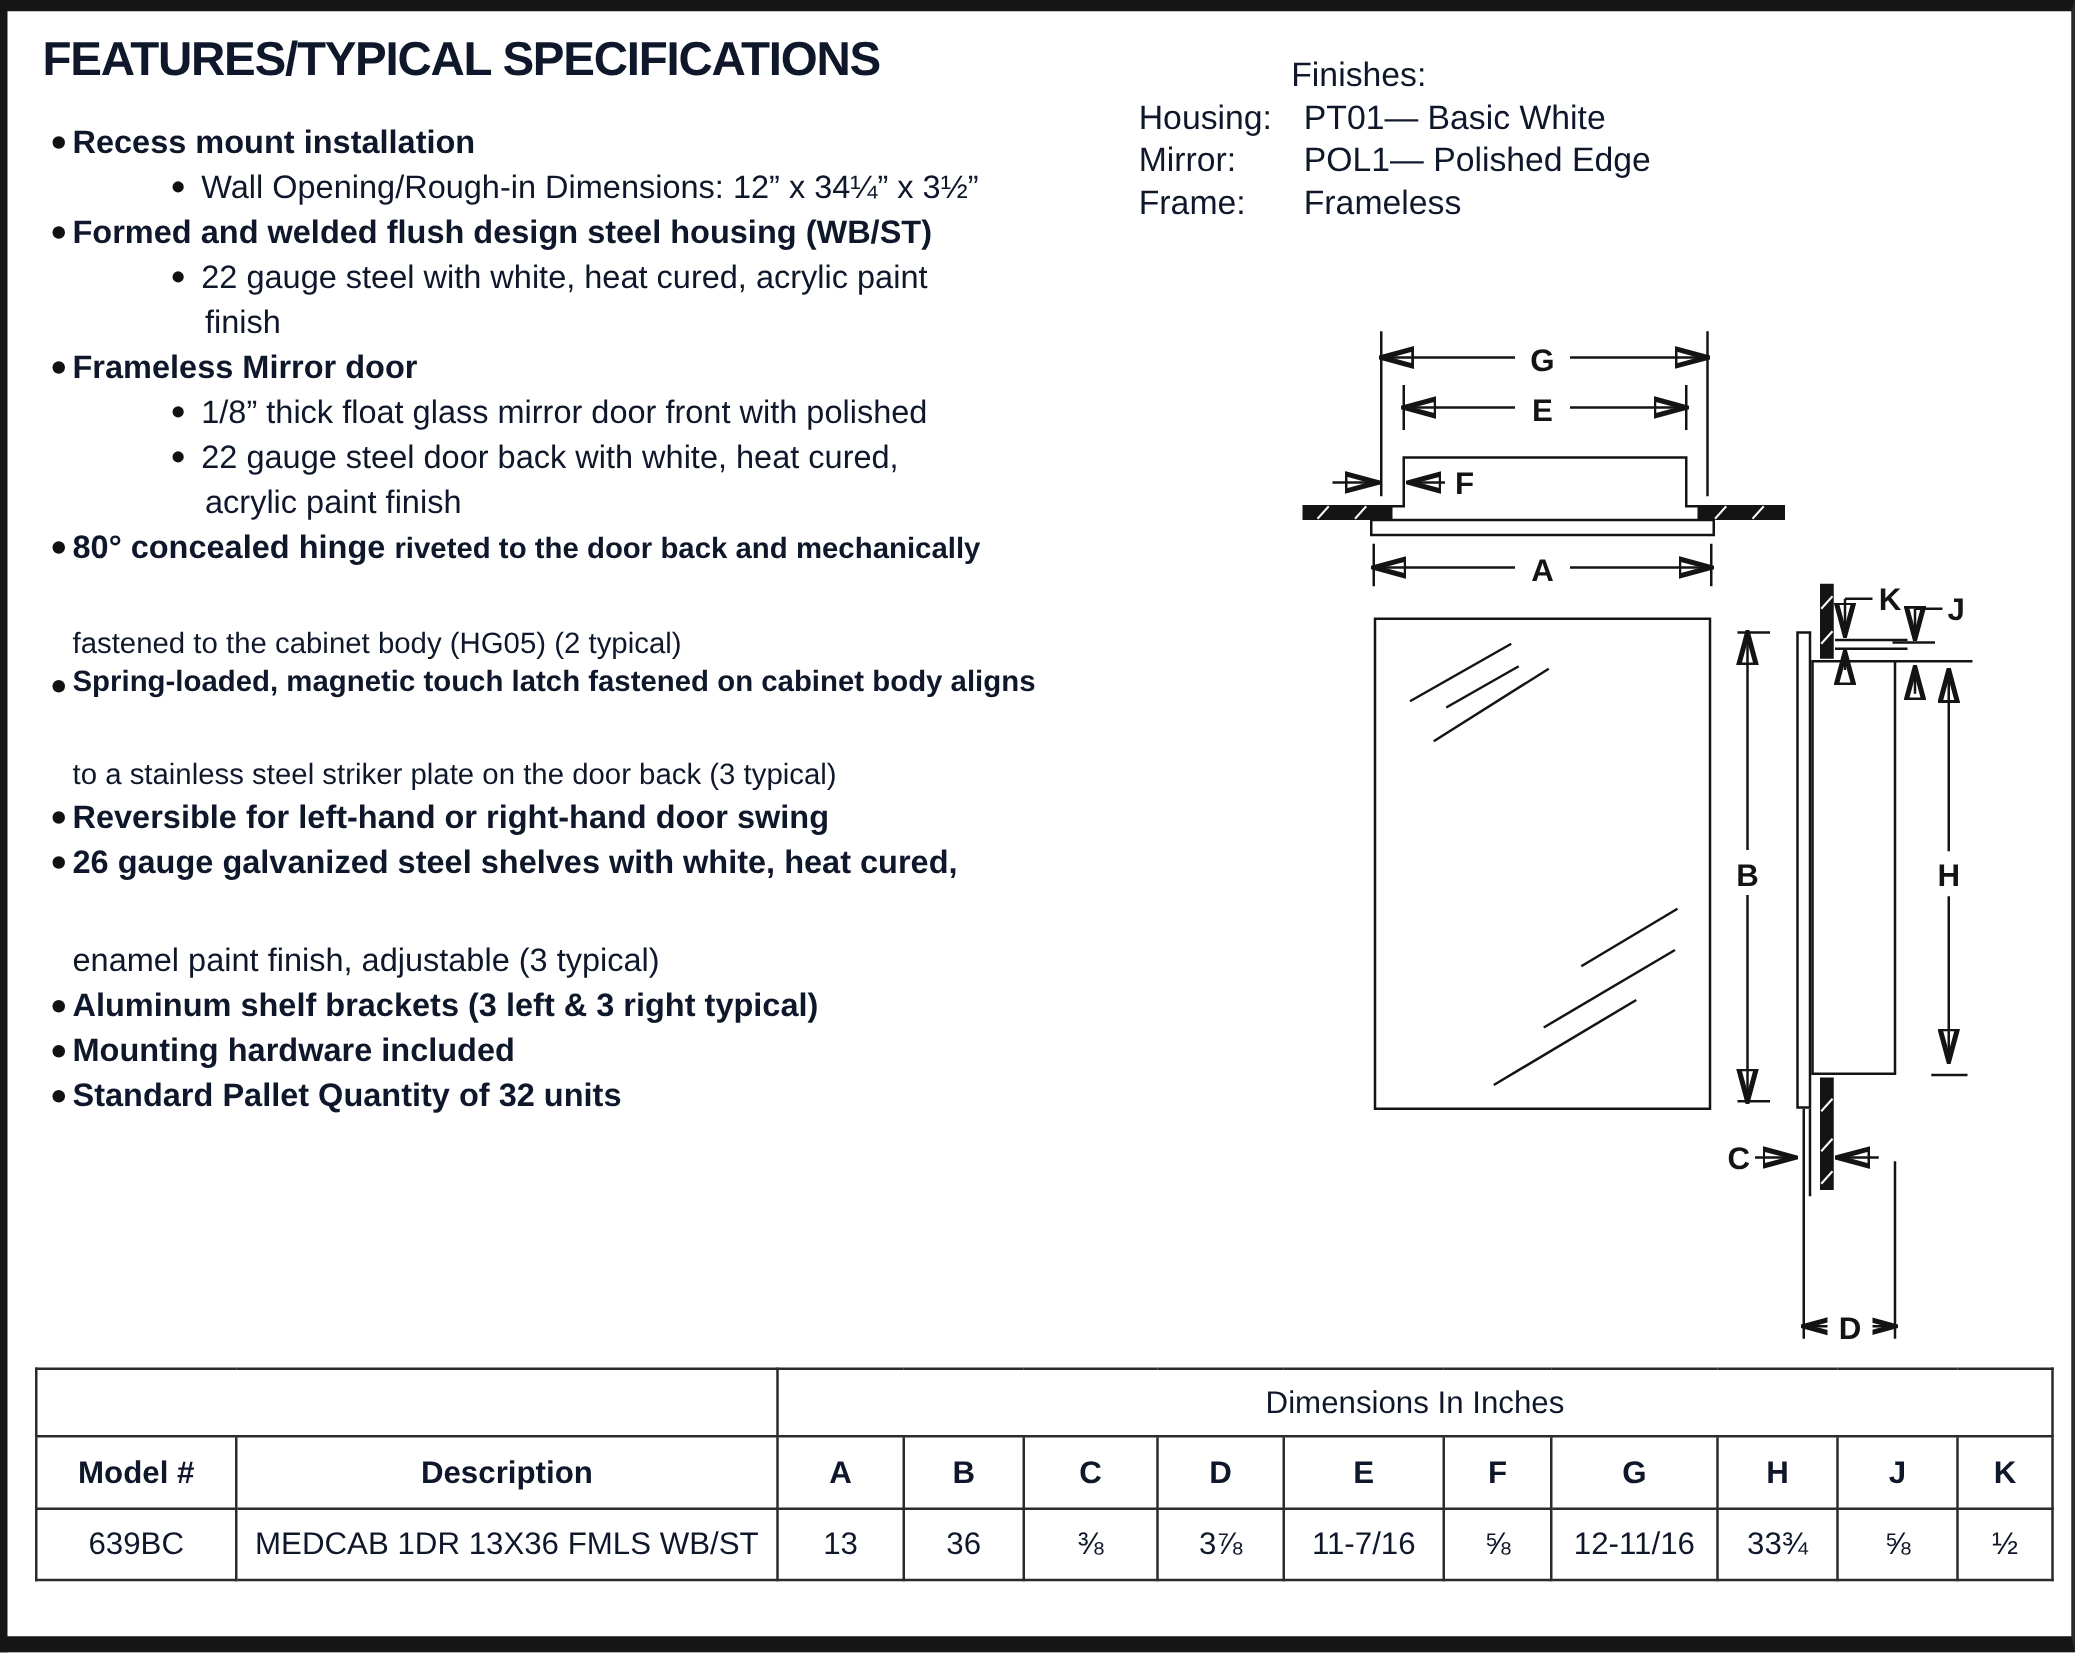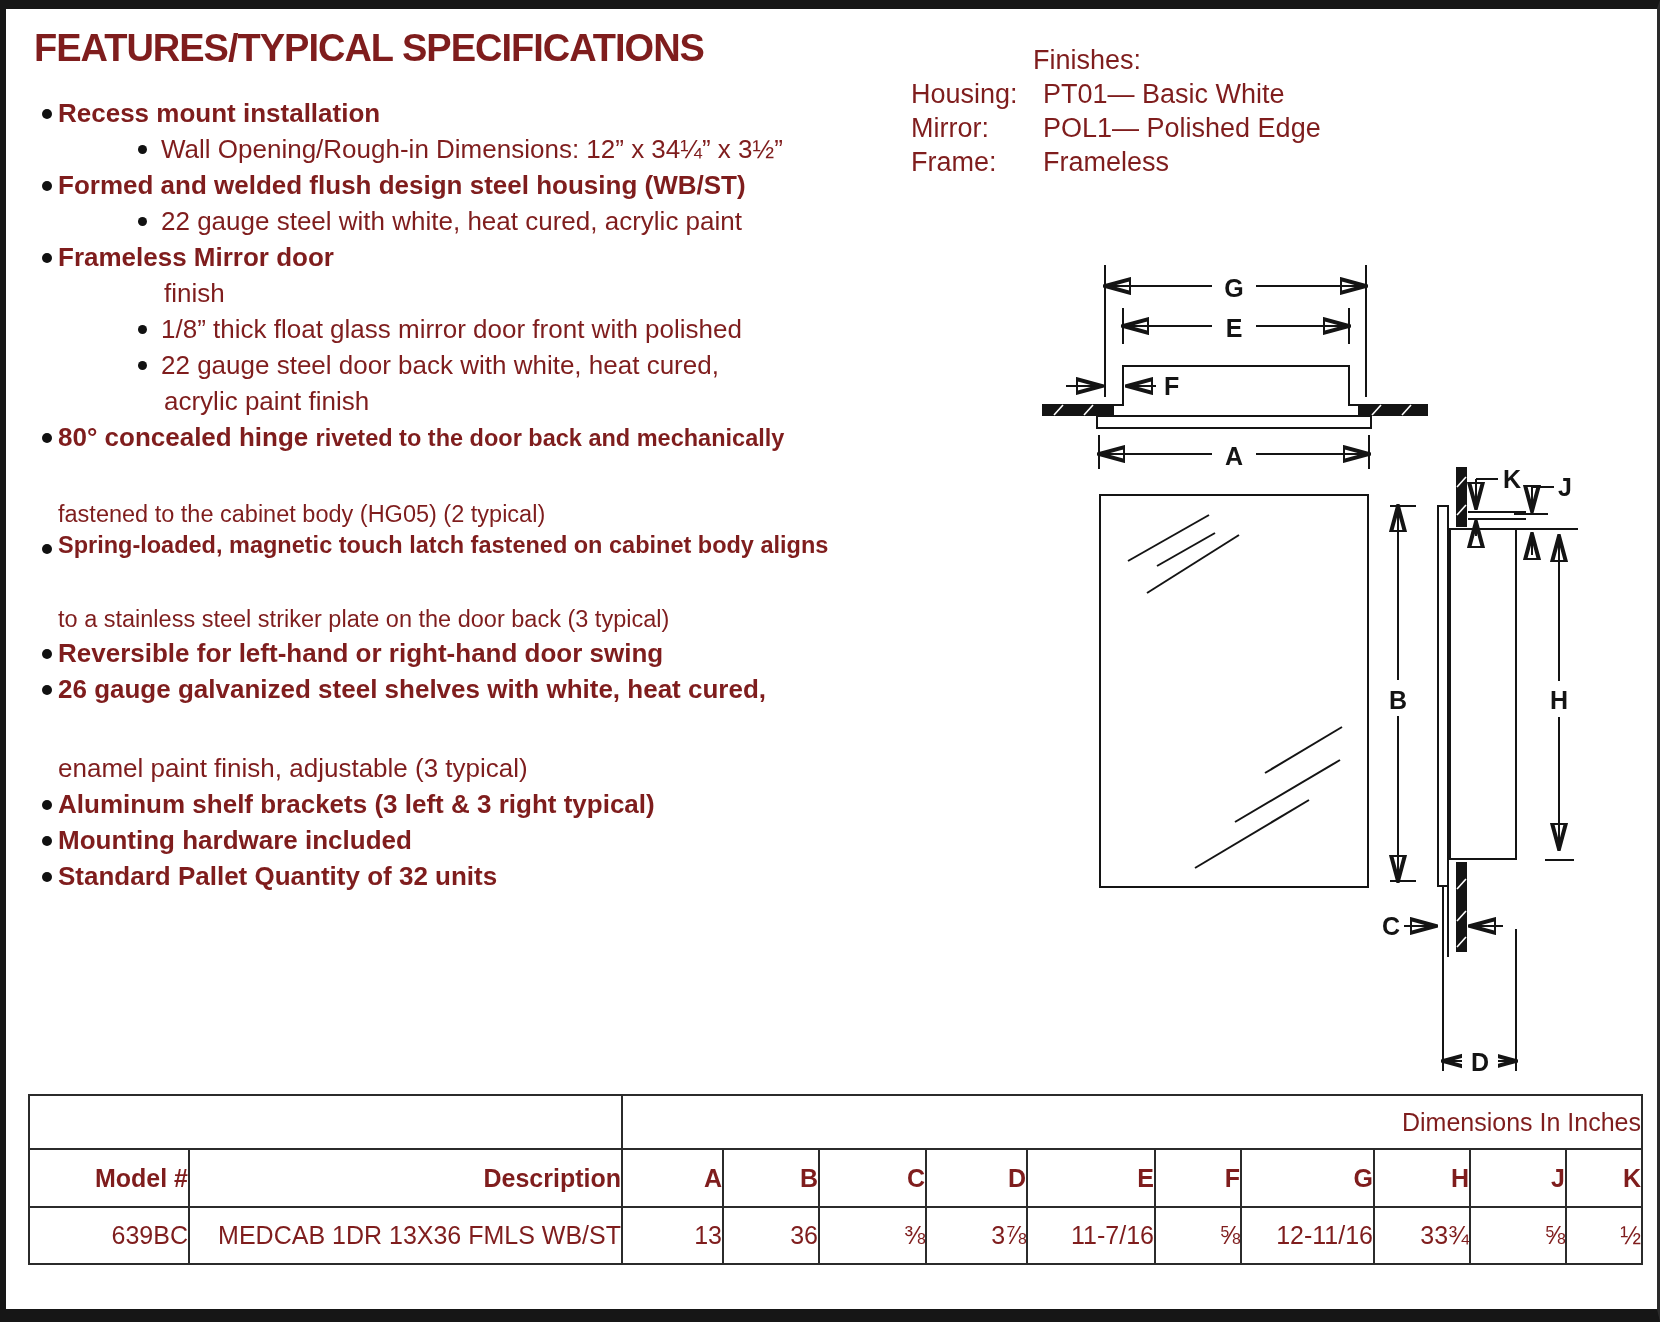--- a/index.html
+++ b/index.html
@@ -1,18 +1,18 @@
 <!DOCTYPE html>
 <html><head>
 <meta charset="utf-8">
 <style>
   html,body{margin:0;padding:0;background:#ddd;}
   .page{
     position:relative;width:1660px;height:1322px;background:#fff;
-    font-family:"Liberation Sans","DejaVu Sans",sans-serif;color:#7f1d1d;
+    font-family:"Liberation Sans","DejaVu Sans",sans-serif;color:#0f172a;
     border-top:9px solid #161616;border-left:6px solid #161616;
     border-right:3px solid #2a2a2a;border-bottom:13px solid #161616;
     box-sizing:border-box;overflow:hidden;
   }
   .title{position:absolute;left:28px;top:18px;font-size:38px;font-weight:bold;letter-spacing:-1px;white-space:nowrap;}
   .features{position:absolute;left:30px;top:86px;width:880px;}
   .feat{position:relative;font-size:26px;line-height:36px;}
   .feat.b1{padding-left:22px;font-weight:bold;}
   .feat.c1{padding-left:22px;margin-top:43px;}
   .feat.b2{padding-left:125px;}
@@ -30,40 +30,40 @@
   .diagram{position:absolute;left:1020px;top:230px;width:640px;height:845px;}
   .diagram line,.diagram path,.diagram rect{stroke:#141414;stroke-width:2;fill:none;}
   .diagram rect.wf{fill:#fff;}
   .diagram rect.bb{fill:#141414;stroke:none;}
   .diagram line.ws{stroke:#fff;stroke-width:1.6;}
   .diagram rect.gap{fill:#fff;stroke:none;}
   .diagram text{font-family:"Liberation Sans","DejaVu Sans",sans-serif;font-size:25px;font-weight:bold;
     fill:#141414;stroke:none;text-anchor:middle;}
   .diagram text.ta-s{text-anchor:start;}
   .spec-table{position:absolute;left:22px;top:1085px;border-collapse:collapse;table-layout:fixed;
-    font-size:25px;text-align:right;}
+    font-size:25px;text-align:center;}
   .spec-table td,.spec-table th{border:2px solid #2b2b2b;padding:0;vertical-align:middle;overflow:hidden;}
   .spec-table .r1 td{height:52px;font-weight:normal;}
   .spec-table .r2 th{height:56px;font-weight:bold;}
   .spec-table .r3 td{height:55px;font-weight:normal;}
 </style>
 </head>
 <body>
 
 <div class="page">
 
   <div class="title">FEATURES/TYPICAL SPECIFICATIONS</div>
 
   <div class="features">
     <div class="feat b1"><span>Recess mount installation</span></div>
     <div class="feat b2"><span>Wall Opening/Rough-in Dimensions: 12” x 34¼” x 3½”</span></div>
     <div class="feat b1"><span>Formed and welded flush design steel housing (WB/ST)</span></div>
     <div class="feat b2"><span>22 gauge steel with white, heat cured, acrylic paint</span></div>
+    <div class="feat c2"><span>finish</span></div>
     <div class="feat b1"><span>Frameless Mirror door</span></div>
-    <div class="feat c2"><span>finish</span></div>
     <div class="feat b2"><span>1/8” thick float glass mirror door front with polished</span></div>
     <div class="feat b2"><span>22 gauge steel door back with white, heat cured,</span></div>
     <div class="feat c2"><span>acrylic paint finish</span></div>
     <div class="feat b1"><span>80° concealed hinge </span><span class="sm">riveted to the door back and mechanically</span></div>
     <div class="feat c1 smline"><span>fastened to the cabinet body  (HG05) (2 typical)</span></div>
     <div class="feat b1 smline"><span>Spring-loaded, magnetic touch latch fastened on cabinet body aligns</span></div>
     <div class="feat c1 smline"><span>to a stainless steel striker plate on the door back (3 typical)</span></div>
     <div class="feat b1"><span>Reversible for left-hand or right-hand door swing</span></div>
     <div class="feat b1"><span>26 gauge galvanized steel shelves with white, heat cured,</span></div>
     <div class="feat c1"><span>enamel paint finish, adjustable (3 typical)</span></div>

